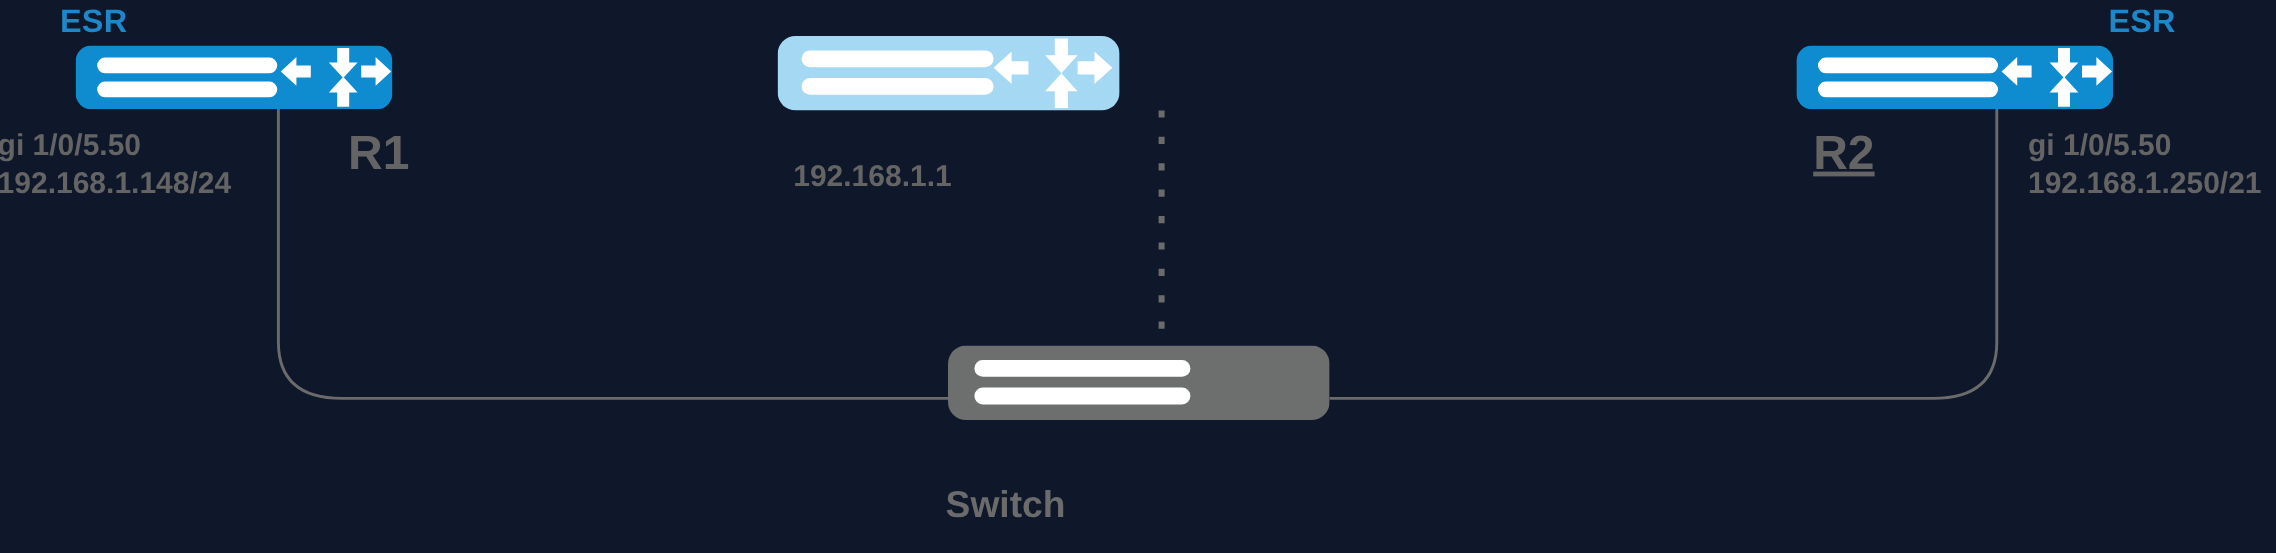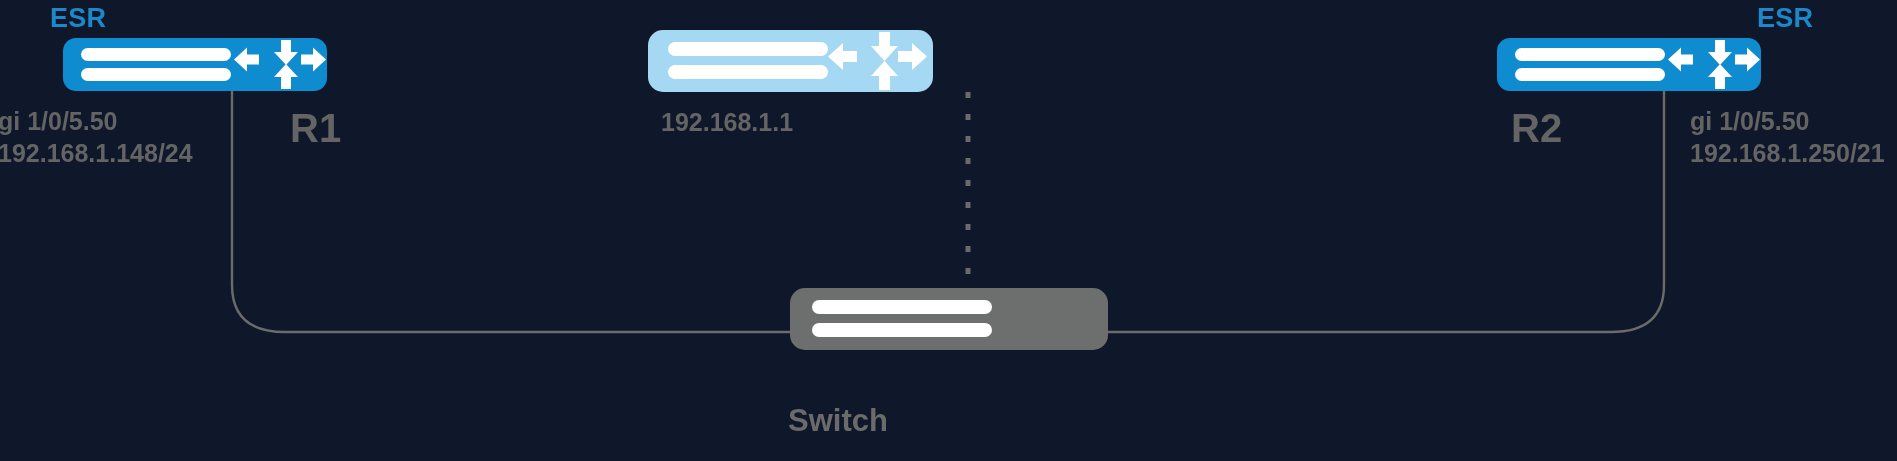--- a/index.html
+++ b/index.html
@@ -42,20 +42,21 @@
     font-size: 27px;
     letter-spacing: 0.2px;
   }
   .label-name {
     color: #646464;
     font-size: 40px;
   }
   .label-ip {
     color: #646464;
     font-size: 25px;
+    margin-top: 25px;
   }
   .label-switch {
     color: #6b6b6b;
     font-size: 31px;
   }
   .iface-block {
     position: absolute;
     white-space: nowrap;
   }
   .iface-block div {
@@ -125,21 +126,21 @@
       <rect x="18" y="30" width="150" height="13" rx="6.5" ry="6.5" fill="#ffffff"></rect>
       <g fill="#ffffff">
         <path d="M218,2 h10 v12 h7 l-12,13 l-12,-13 h7 z"></path>
         <path d="M218,51 h10 v-12 h7 l-12,-13 l-12,13 h7 z"></path>
         <path d="M196,21.5 v10 h-12 v7 l-13,-12 l13,-12 v7 h12 z" transform="translate(0,-5)"></path>
         <path d="M250,21.5 v10 h12 v7 l13,-12 l-13,-12 v7 h-12 z" transform="translate(-12,-5)"></path>
       </g>
     </svg>
   </div>
   <div class="label label-esr" style="left:1757px; top:2px;">ESR</div>
-  <div class="label label-name" style="left:1511px; top:104px;">R2</div>
+  <div class="label label-name" style="left:1511px; top:104px;text-decoration:underline;">R2</div>
   <div class="iface-block" style="left:1690px; top:106px;">
     <div>gi 1/0/5.50</div>
     <div>192.168.1.250/21</div>
   </div>
 
   <div class="node" style="left:790px; top:340px;">
     <svg class="device-svg" width="318" height="62" viewBox="0 0 318 62" xmlns="http://www.w3.org/2000/svg" style="margin-top:-52px;">
       <rect x="0" y="0" width="318" height="62" rx="15" ry="15" fill="#6d6e6e"></rect>
       <rect x="22" y="12" width="180" height="14" rx="7" ry="7" fill="#ffffff"></rect>
       <rect x="22" y="35" width="180" height="14" rx="7" ry="7" fill="#ffffff"></rect>

